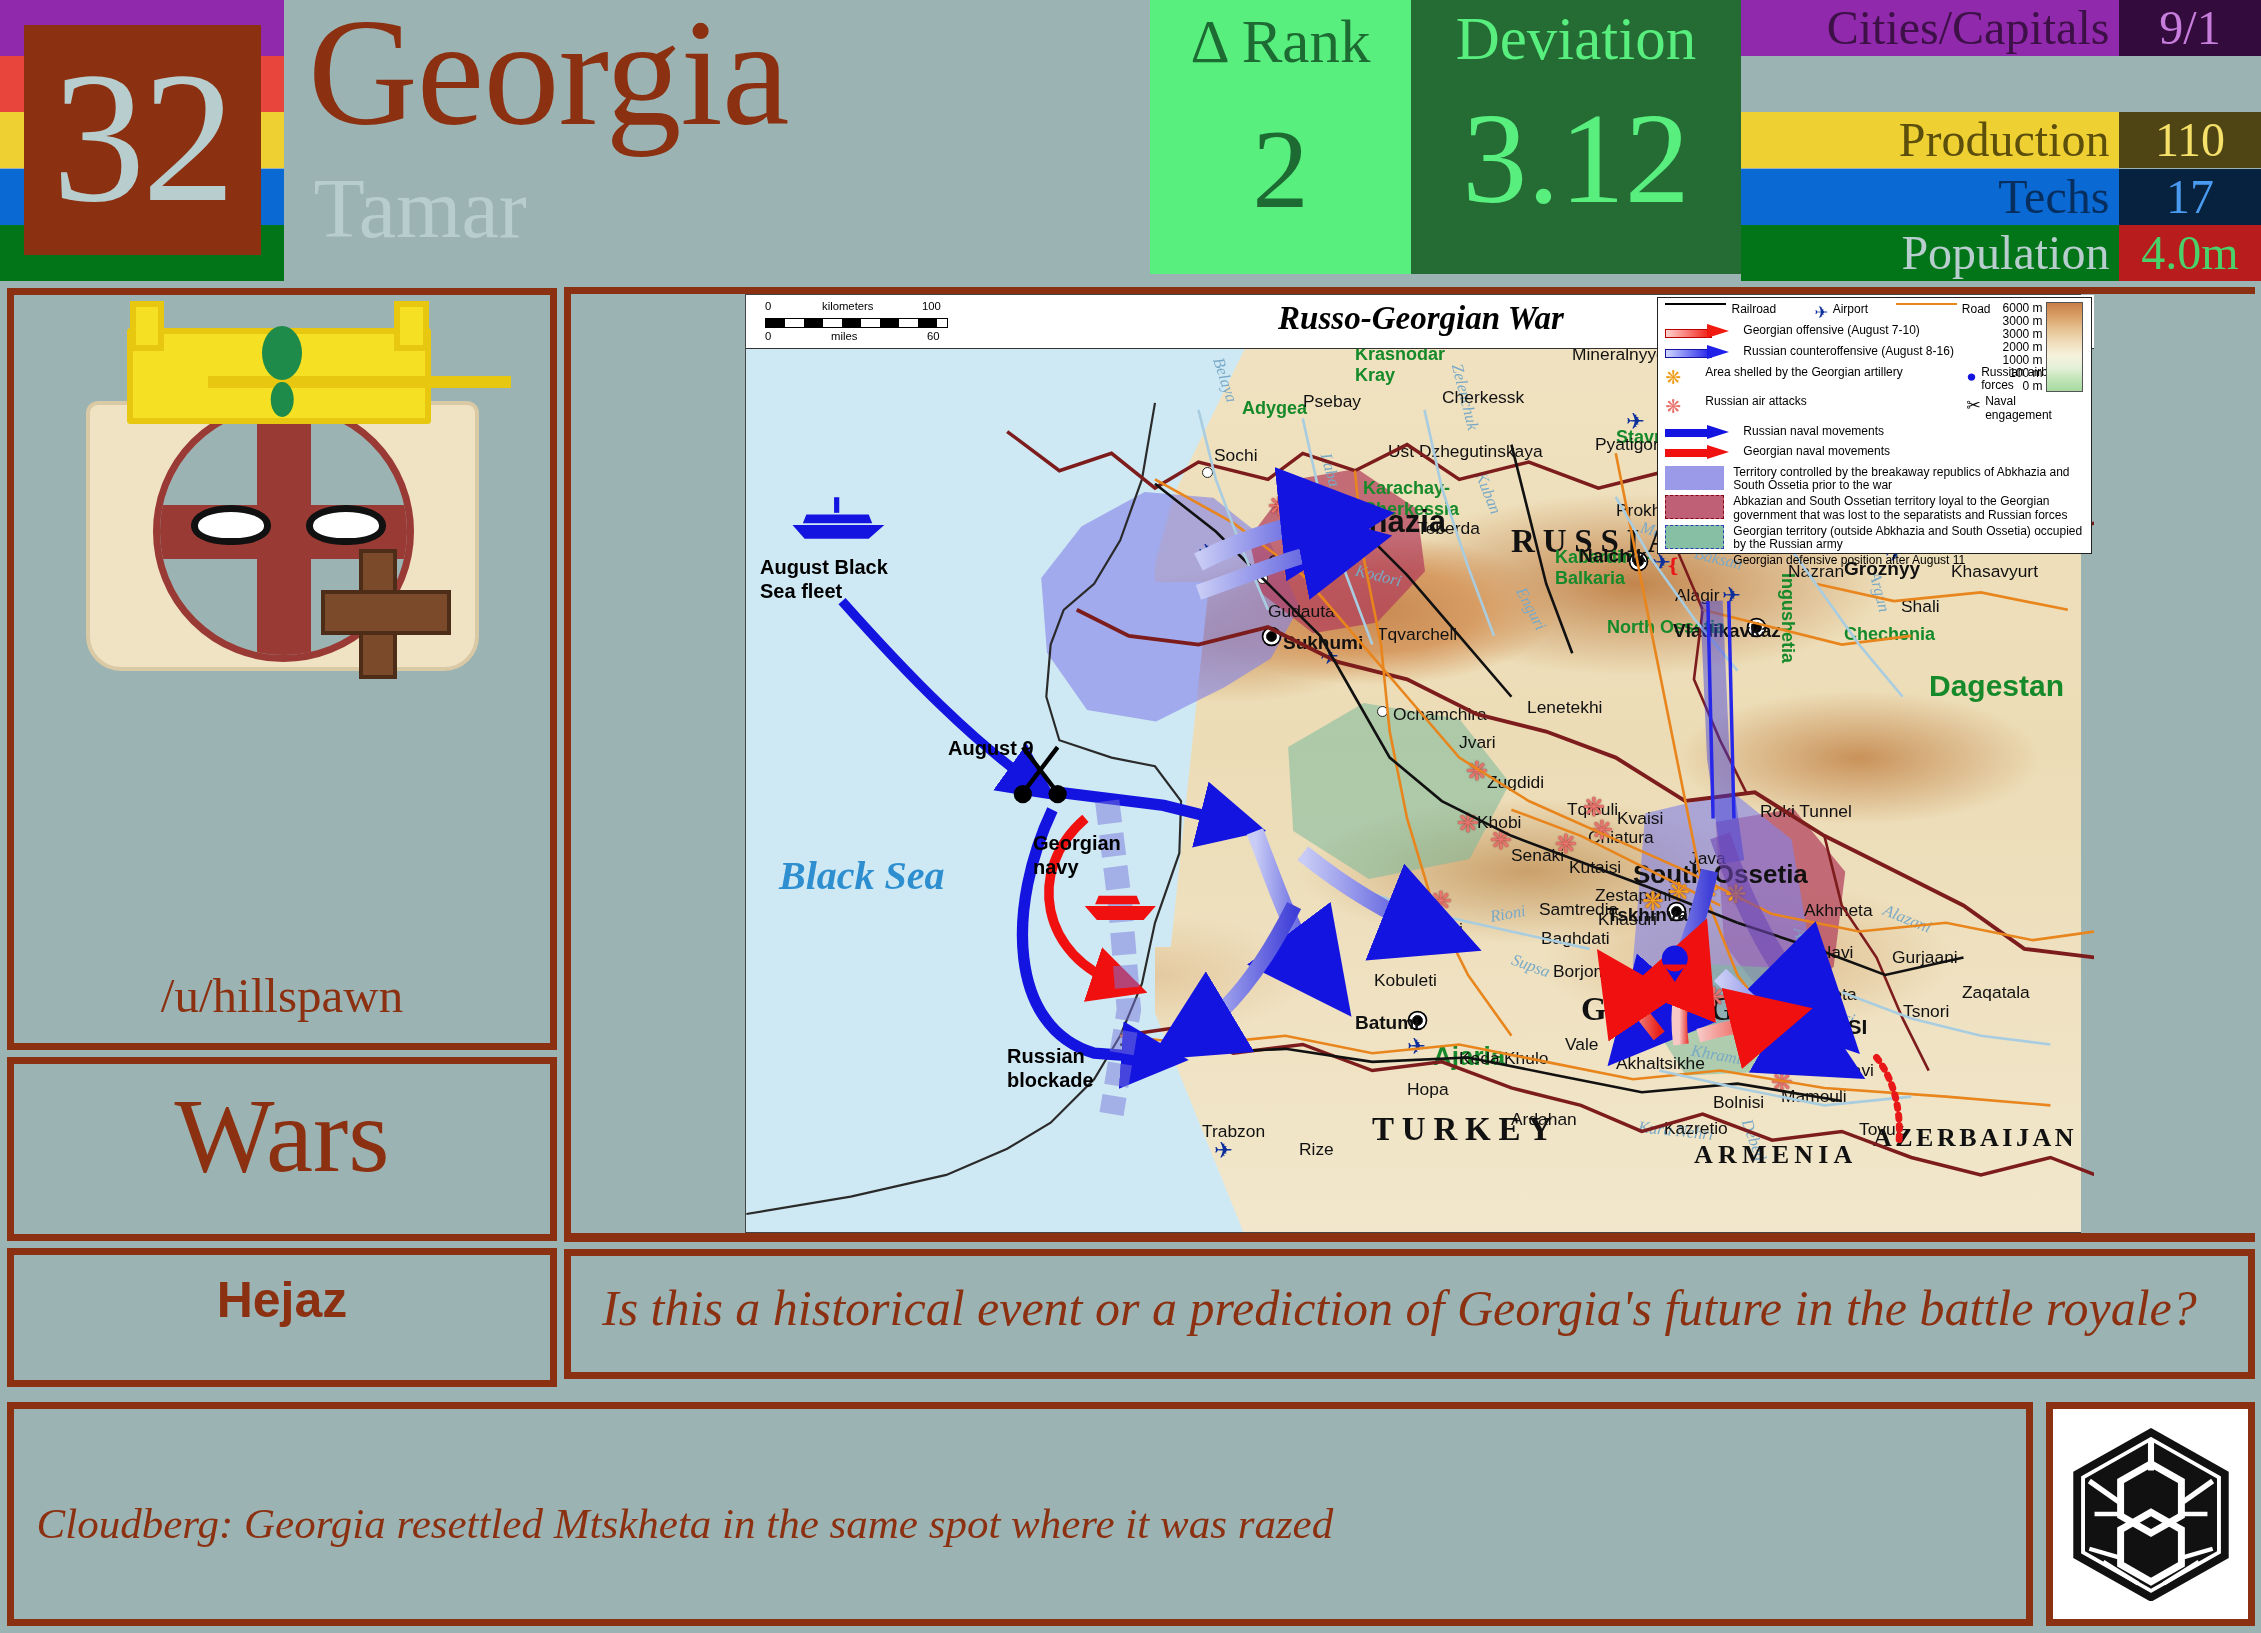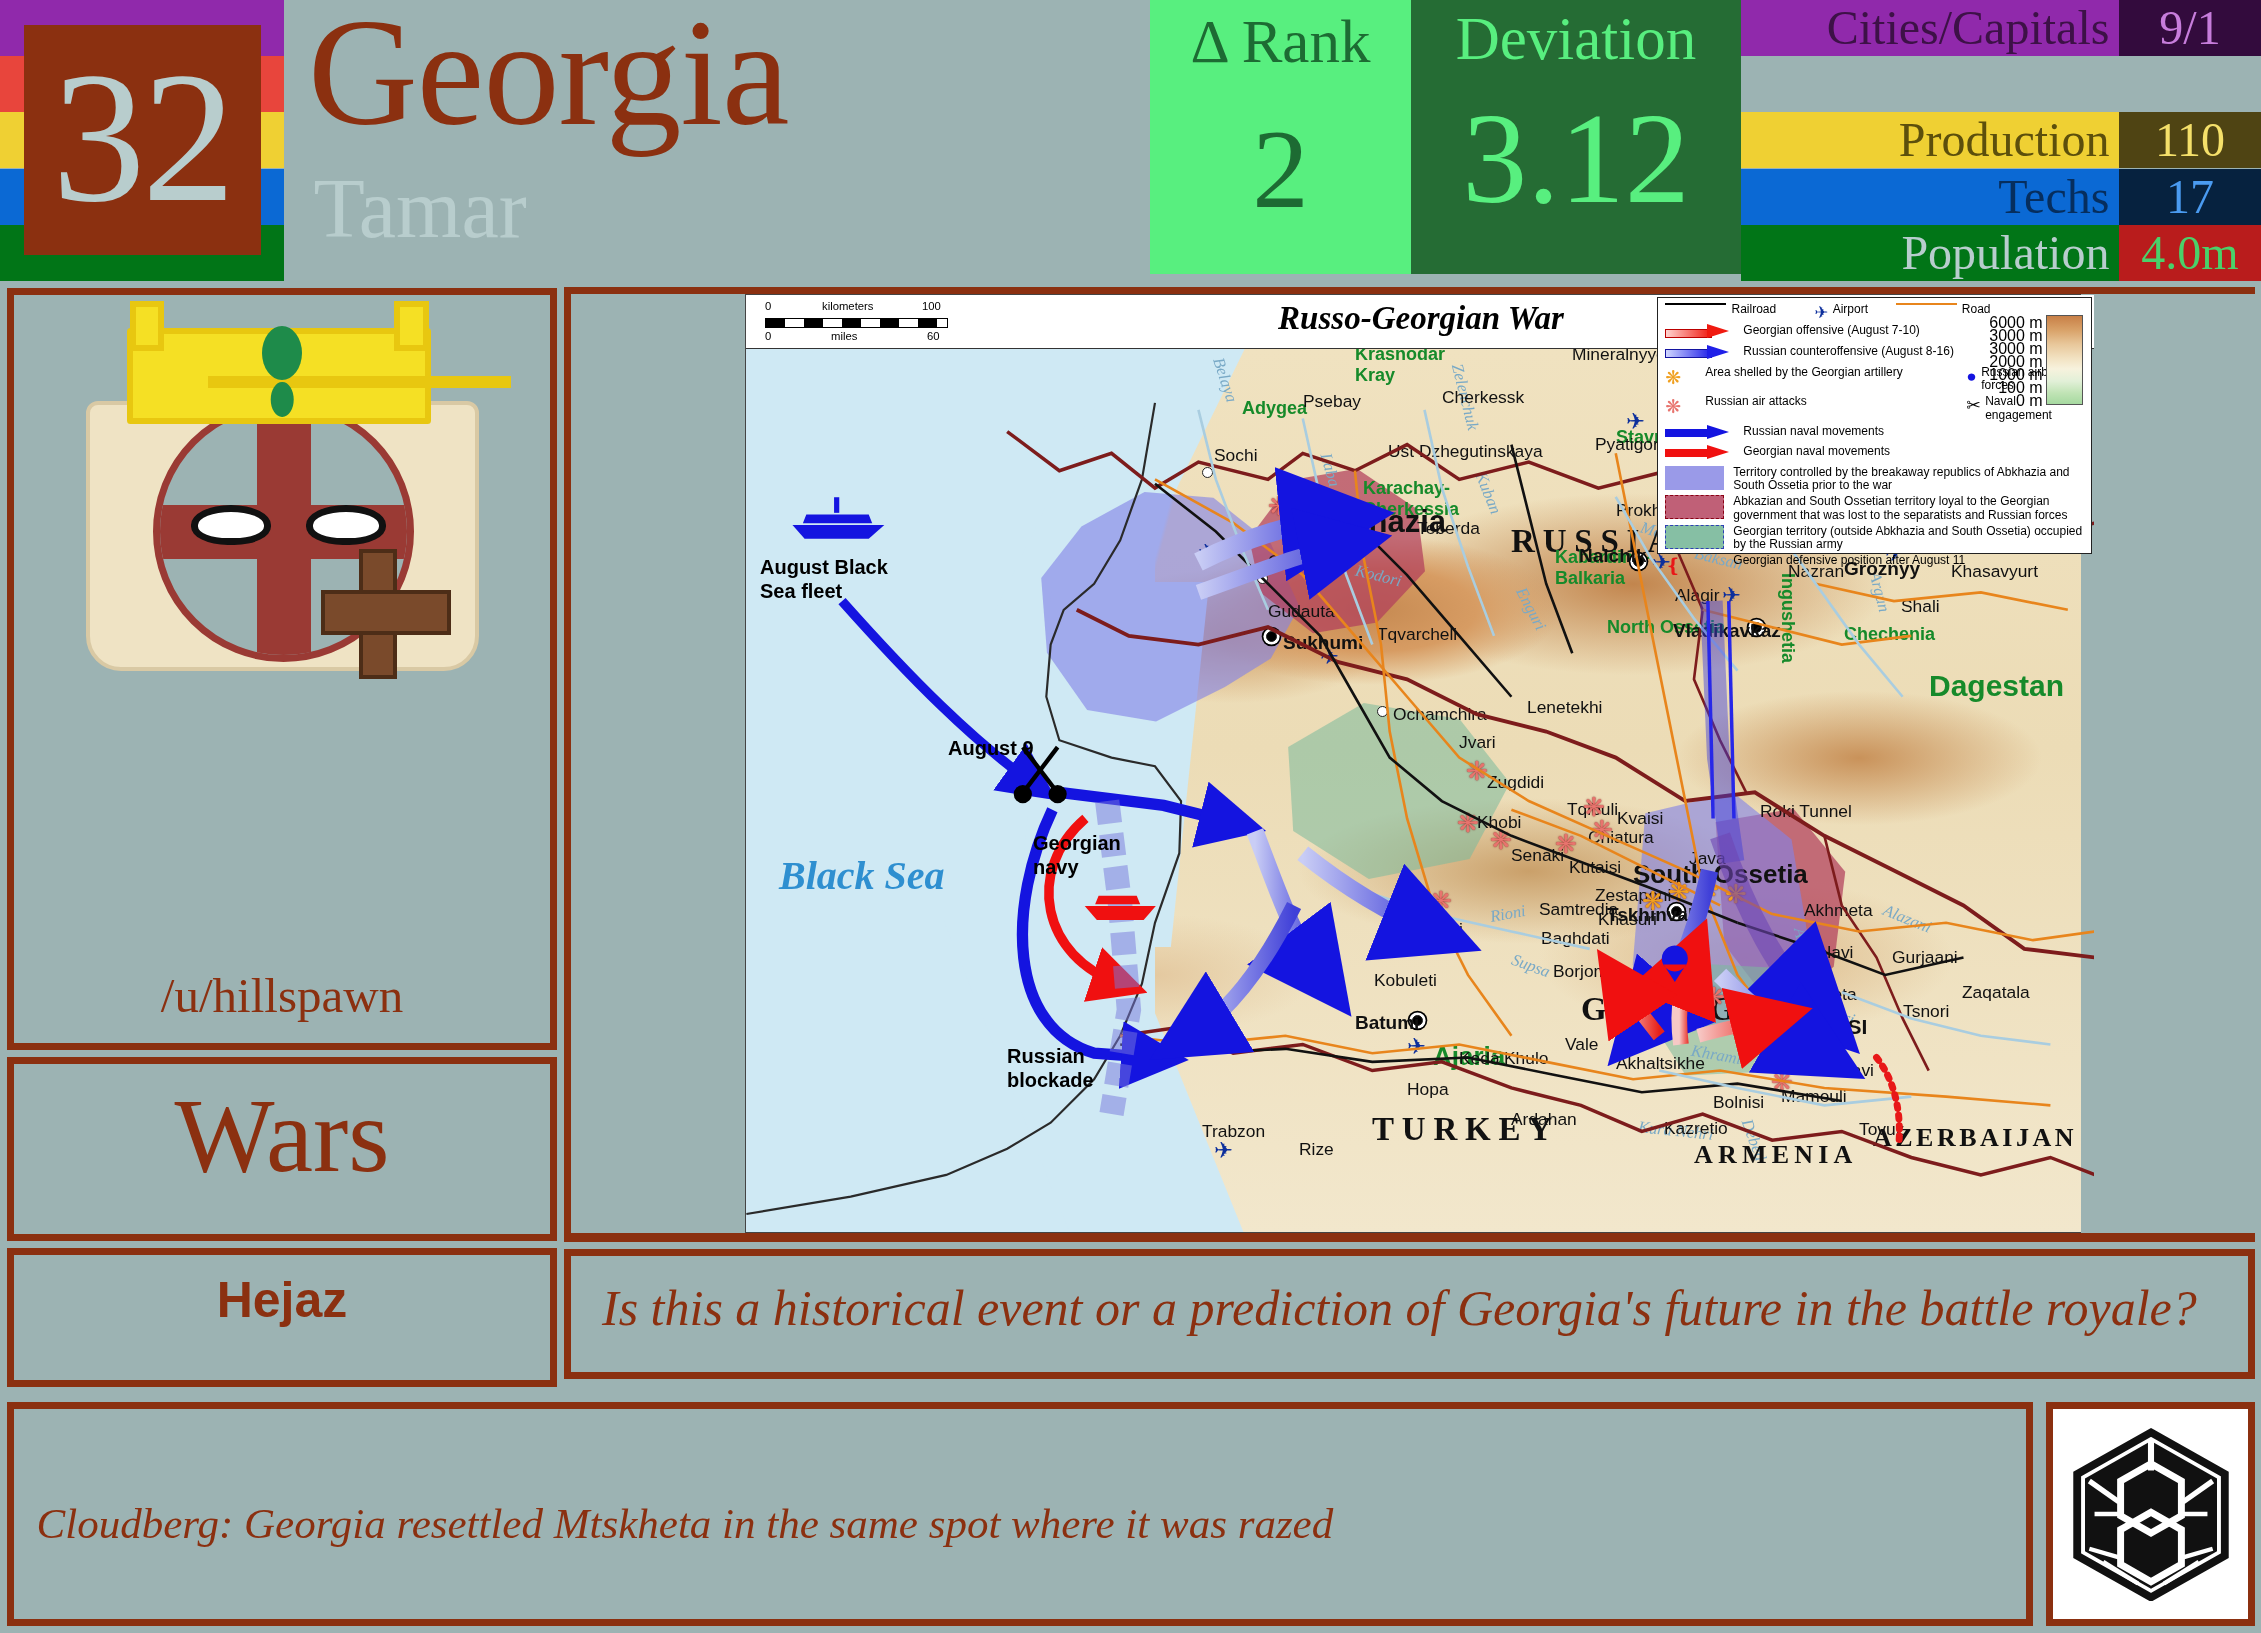--- a/index.html
+++ b/index.html
@@ -191,21 +191,21 @@
   .lg-arrow.blue:before{background:linear-gradient(to right,#d0d6ff,#2020e8);border:0.9px solid #1414a0;}
   .lg-arrow.blue:after{border-left:22.6px solid #2020e8;}
   .lg-arrow.solidblue:before{background:#1414e0;border:0;height:7.8px;}
   .lg-arrow.solidblue:after{border-left:22.6px solid #1414e0;}
   .lg-arrow.solidred:before{background:#f01010;border:0;height:7.8px;}
   .lg-arrow.solidred:after{border-left:22.6px solid #f01010;}
   .lg-sw { display:inline-block; width:59px; height:24px; vertical-align:middle; }
   .lg-sw.violet{background:#9a9ae8;}
   .lg-sw.crim{background:#c06077;border:1.7px dashed #8a0014;}
   .lg-sw.green{background:#86bfa4;border:1.7px dashed #2d3fb5;}
-  #elev { position:absolute; right:8.7px; top:16px; width:148px; height:96px; font-size:16px; }
+  #elev { position:absolute; right:8.7px; top:3px; width:148px; height:96px; font-size:12px; }
   #elev .ebar { position:absolute; right:0; top:1.7px; width:37px; height:90px;
      background:linear-gradient(to bottom,#c87f46 0%,#d9a269 16%,#e8c79a 32%,#f2e2c2 48%,
        #f7f2dd 60%,#e2f0d8 74%,#bfe3b4 88%,#a6d9a0 100%); border:0.9px solid #555; }
   #elev .etick { position:absolute; right:40px; text-align:right; width:96px; }
   #army-box { position:absolute; left:922px; top:209px; z-index:44; background:#fff;
      border:2.6px solid #1414c8; padding:4.3px 7.8px; font-family:"Liberation Sans",sans-serif;
      font-size:19px; font-weight:bold; color:#000; line-height:1.15; }
   .m-ann { position:absolute; z-index:30; font-family:"Liberation Sans",sans-serif;
            font-weight:bold; font-size:20px; color:#000; line-height:1.18; }
   .ship { position:absolute; z-index:26; }

